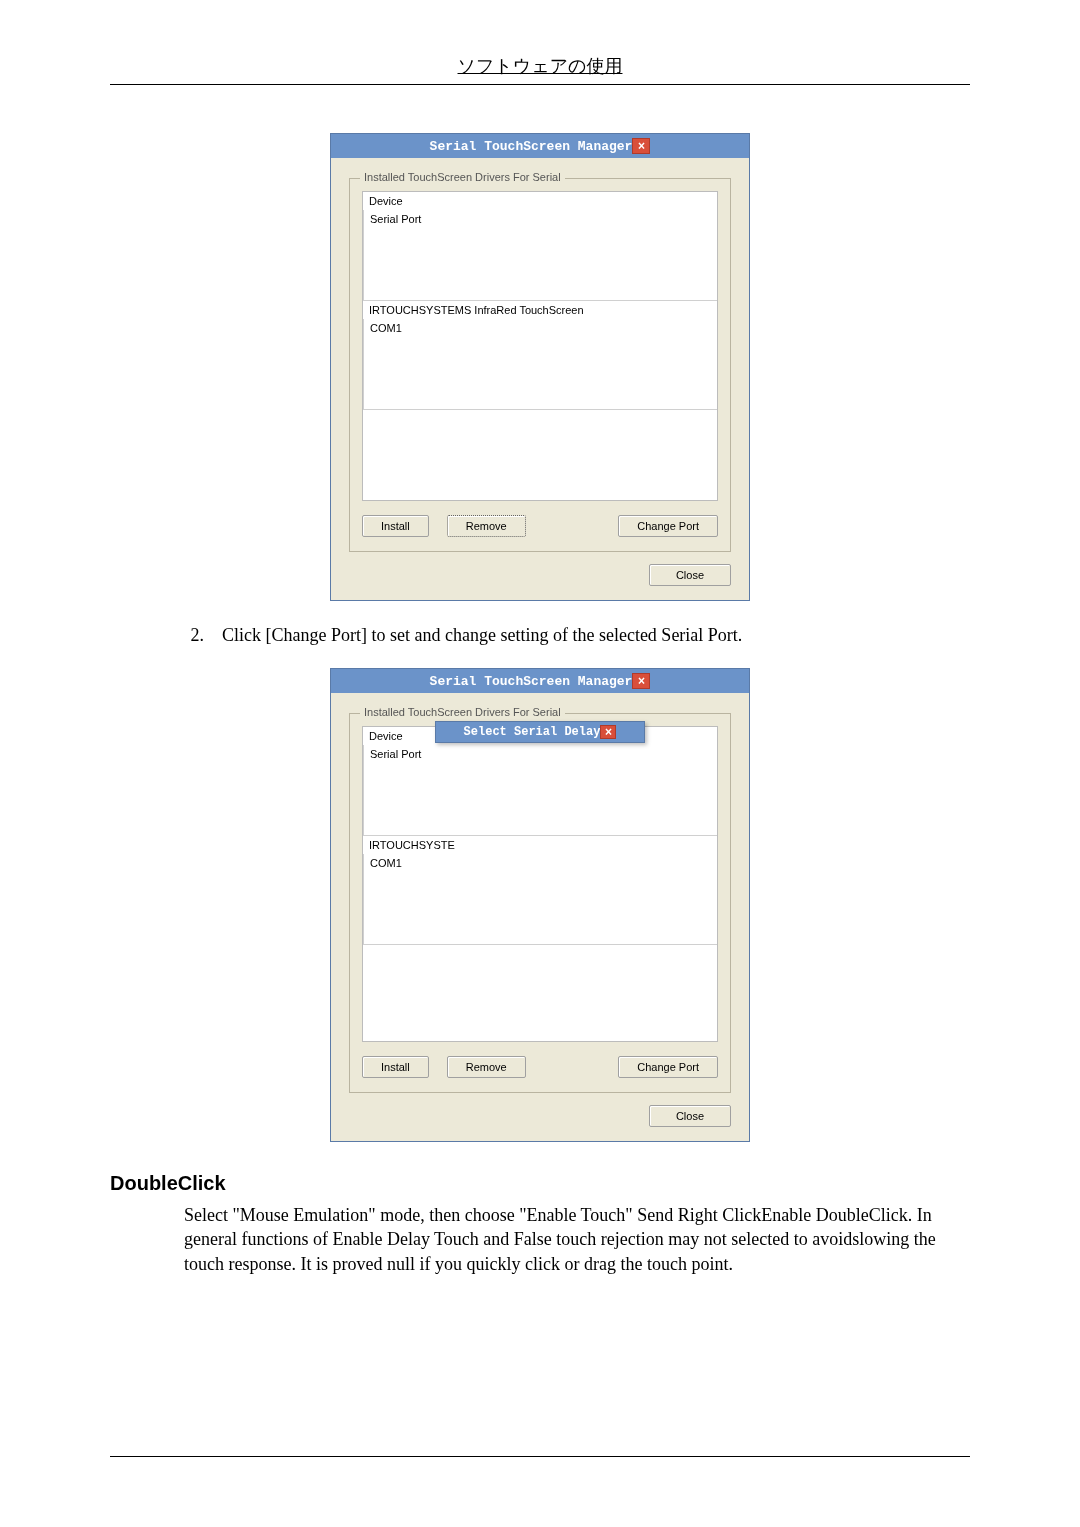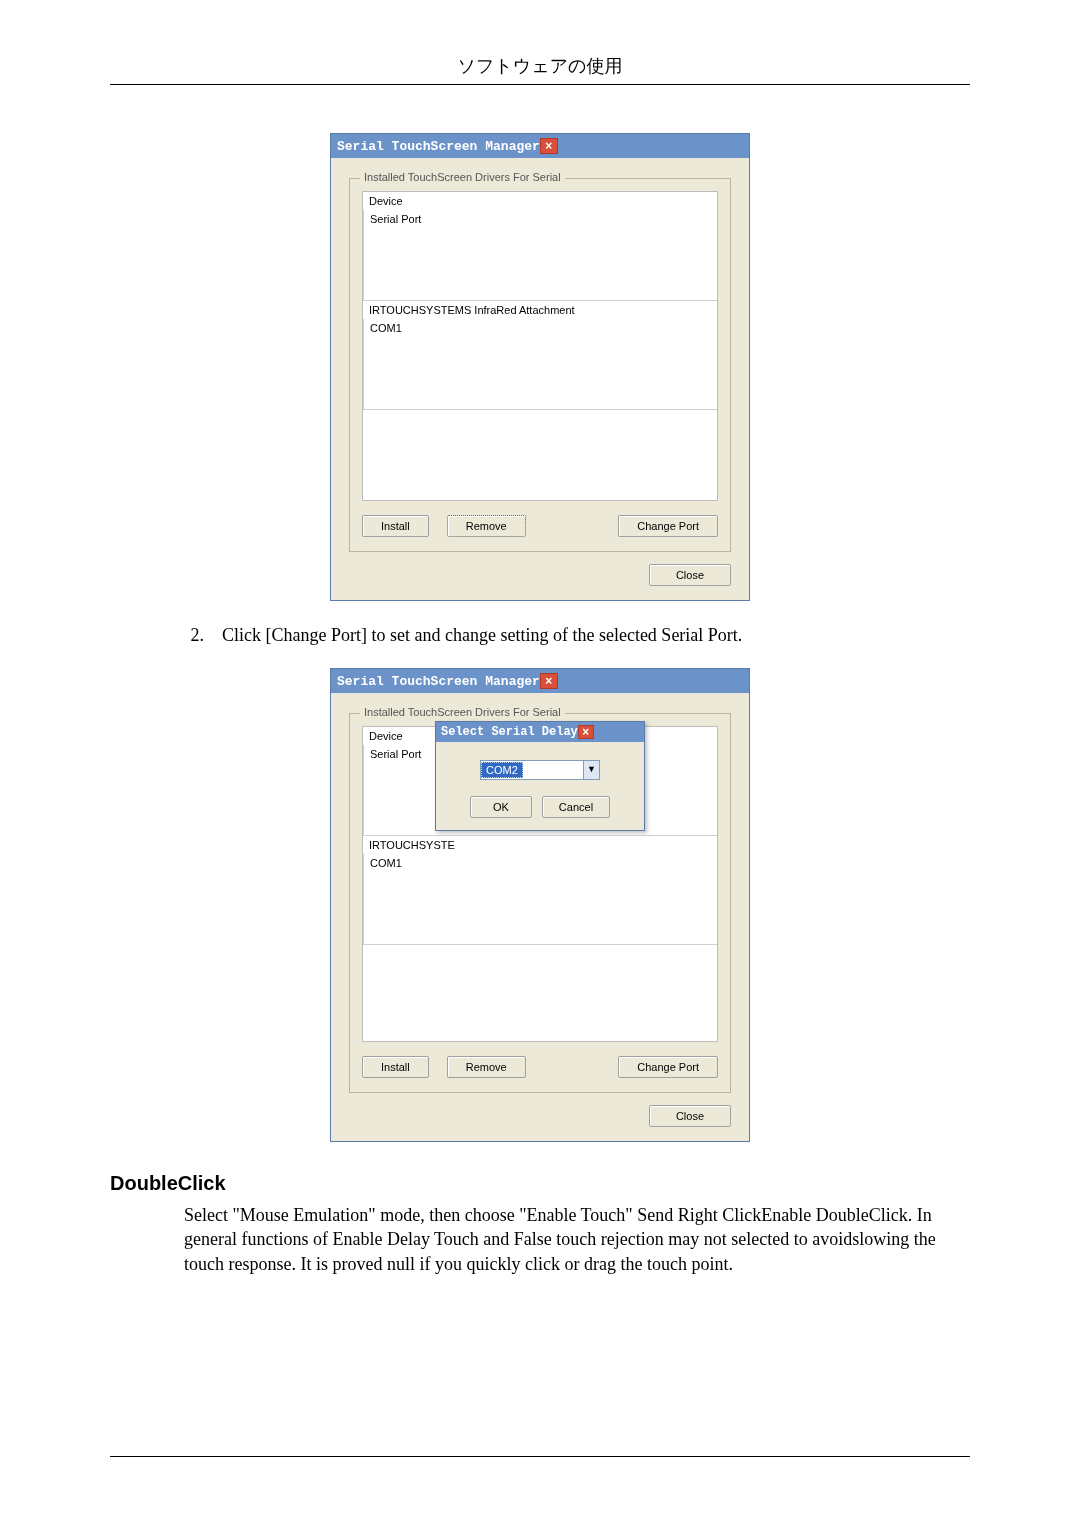--- a/index.html
+++ b/index.html
@@ -15,20 +15,21 @@
   .page {
     padding: 54px 110px 60px 110px;
   }
   .page-header-title {
     text-align: center;
     font-family: "MS Gothic", "Hiragino Kaku Gothic Pro", sans-serif;
     font-size: 18px;
     padding-bottom: 6px;
     border-bottom: 1px solid #000;
     margin-bottom: 48px;
+    text-decoration: underline;
   }
   .fig-wrap {
     display: flex;
     justify-content: center;
     margin: 8px 0 24px 0;
   }
   .dlg1 {
     width: 420px;
     border: 1px solid #5a7aa7;
     font-family: Tahoma, Arial, sans-serif;
@@ -37,21 +38,21 @@
     background: #ece9d8;
   }
   .dlg-title {
     background: #6b93c9;
     color: #fff;
     font-family: "Courier New", monospace;
     font-weight: bold;
     font-size: 13px;
     padding: 4px 6px;
     display: flex;
-    justify-content: flex-start;
+    justify-content: center;
     align-items: center;
   }
   .close-x {
     width: 18px; height: 16px;
     background: #d94f3a;
     border: 1px solid #b03a2a;
     color: #fff;
     font-weight: bold;
     font-size: 12px;
     text-align: center;
@@ -186,21 +187,21 @@
       </div>
       <div class="dlg-body">
         <div class="group">
           <div class="group-legend">Installed TouchScreen Drivers For Serial</div>
           <div class="table">
             <div class="table-head">
               <div class="th col-dev">Device</div>
               <div class="th col-port">Serial Port</div>
             </div>
             <div class="table-row">
-              <div class="td col-dev">IRTOUCHSYSTEMS InfraRed Attachment</div>
+              <div class="td col-dev">IRTOUCHSYSTEMS InfraRed TouchScreen</div>
               <div class="td col-port">COM1</div>
             </div>
             <div class="table-pad"></div>
           </div>
           <div class="btnrow">
             <div class="btnrow-left">
               <button class="xp-btn">Install</button>
               <button class="xp-btn dotted">Remove</button>
             </div>
             <button class="xp-btn">Change Port</button>
@@ -248,30 +249,20 @@
         </div>
         <div class="close-row">
           <button class="xp-btn" style="padding:2px 26px;">Close</button>
         </div>
 
         <div class="popup">
           <div class="dlg-title">
             <span>Select Serial Delay</span>
             <span class="close-x" style="width:16px;height:14px;line-height:12px;">×</span>
           </div>
-          <div class="popup-body">
-            <div class="combo">
-              <span class="combo-sel">COM2</span>
-              <span class="combo-arrow">▼</span>
-            </div>
-            <div class="popup-btns">
-              <button class="xp-btn" style="padding:2px 22px;">OK</button>
-              <button class="xp-btn" style="padding:2px 16px;">Cancel</button>
-            </div>
-          </div>
         </div>
 
       </div>
     </div>
   </div>
 
   <div class="section-h1">DoubleClick</div>
   <p class="body-para">Select "Mouse Emulation" mode, then choose "Enable Touch" Send Right ClickEnable DoubleClick. In general functions of Enable Delay Touch and False touch rejection may not selected to avoidslowing the touch response. It is proved null if you quickly click or drag the touch point.</p>
 
 </div>

